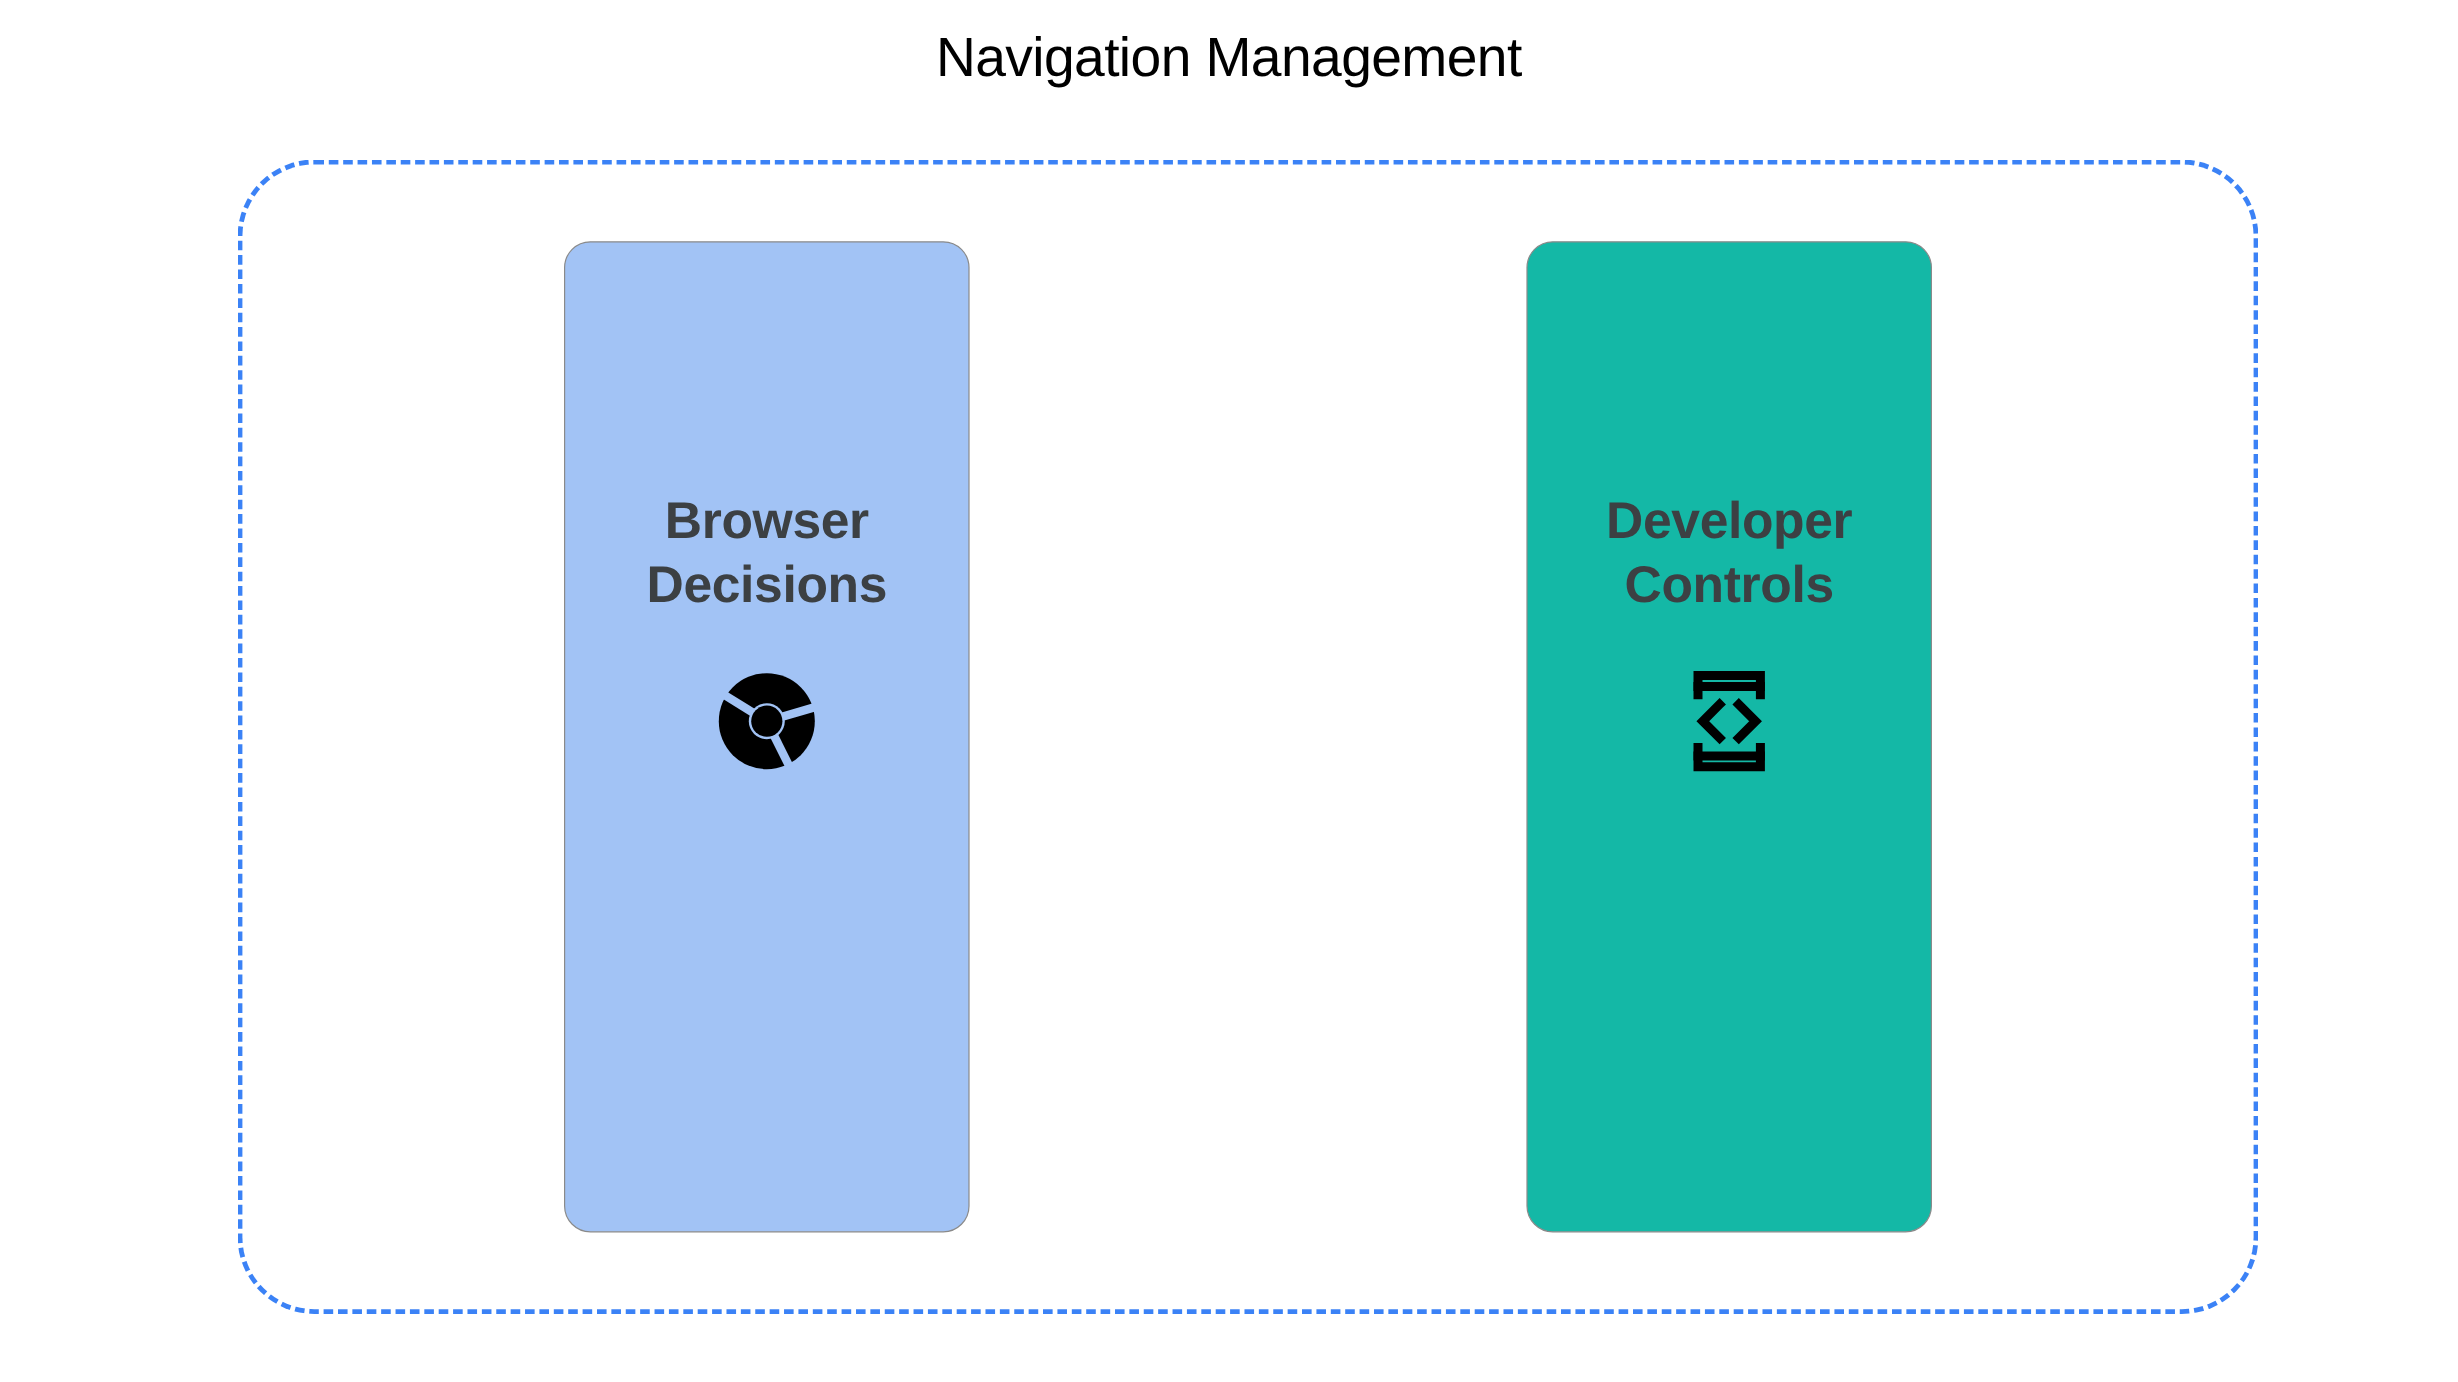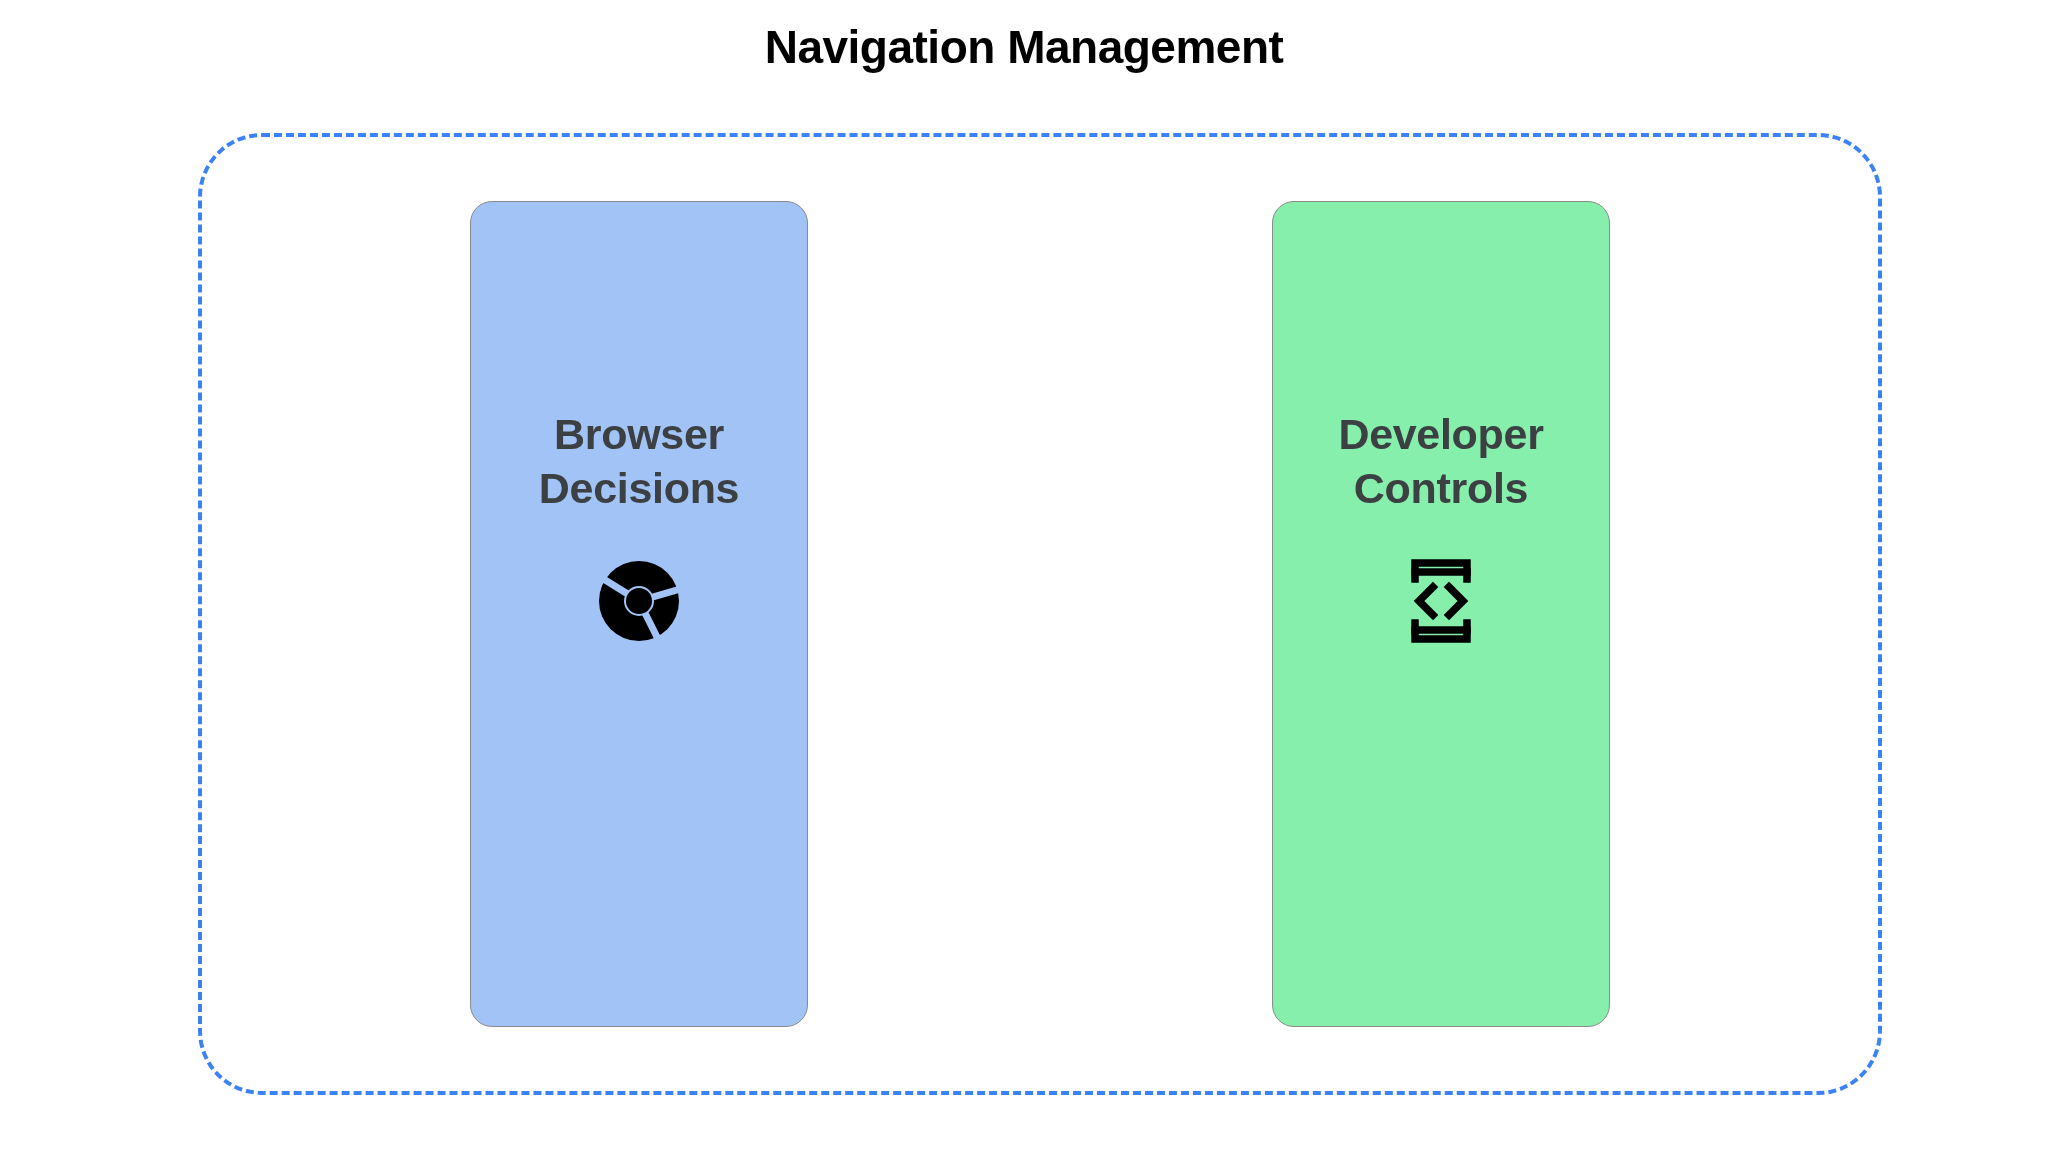--- a/index.html
+++ b/index.html
@@ -22,21 +22,21 @@
   }
 
   
   .page-title {
     position: absolute;
     left: 0;
     top: 20px;
     width: 2048px;
     text-align: center;
     font-size: 46px;
-    font-weight: 700;
+    font-weight: 400;
     letter-spacing: -0.5px;
     color: #000000;
     line-height: 1.2;
     white-space: nowrap;
   }
 
   
   .group-frame {
     position: absolute;
     left: 198px;
@@ -141,21 +141,21 @@
             </defs>
 
             <circle cx="48" cy="48" r="40" fill="#000000" mask="url(#chrome-mask)"></circle>
 
             <circle cx="48" cy="48" r="13" fill="#000000"></circle>
           </svg>
         </div>
       </div>
     </div>
 
-    <div class="card" id="card-2" style="background: #86efac; border-color: rgb(138, 138, 138);">
+    <div class="card" id="card-2" style="background: #14b8a6; border-color: rgb(138, 138, 138);">
       <div class="card-inner">
         <div class="card-label" style="color: rgb(60, 64, 67);">Developer
 Controls</div>
         <div class="card-icon">
 
           <svg viewBox="0 0 96 96" width="96" height="96" aria-hidden="true">
             <g fill="none" stroke="#000000" stroke-width="7.5" stroke-linecap="square" stroke-linejoin="miter">
 
               <path d="M22 26 L22 10 L74 10 L74 26"></path>
               <path d="M22 19 L74 19"></path>

